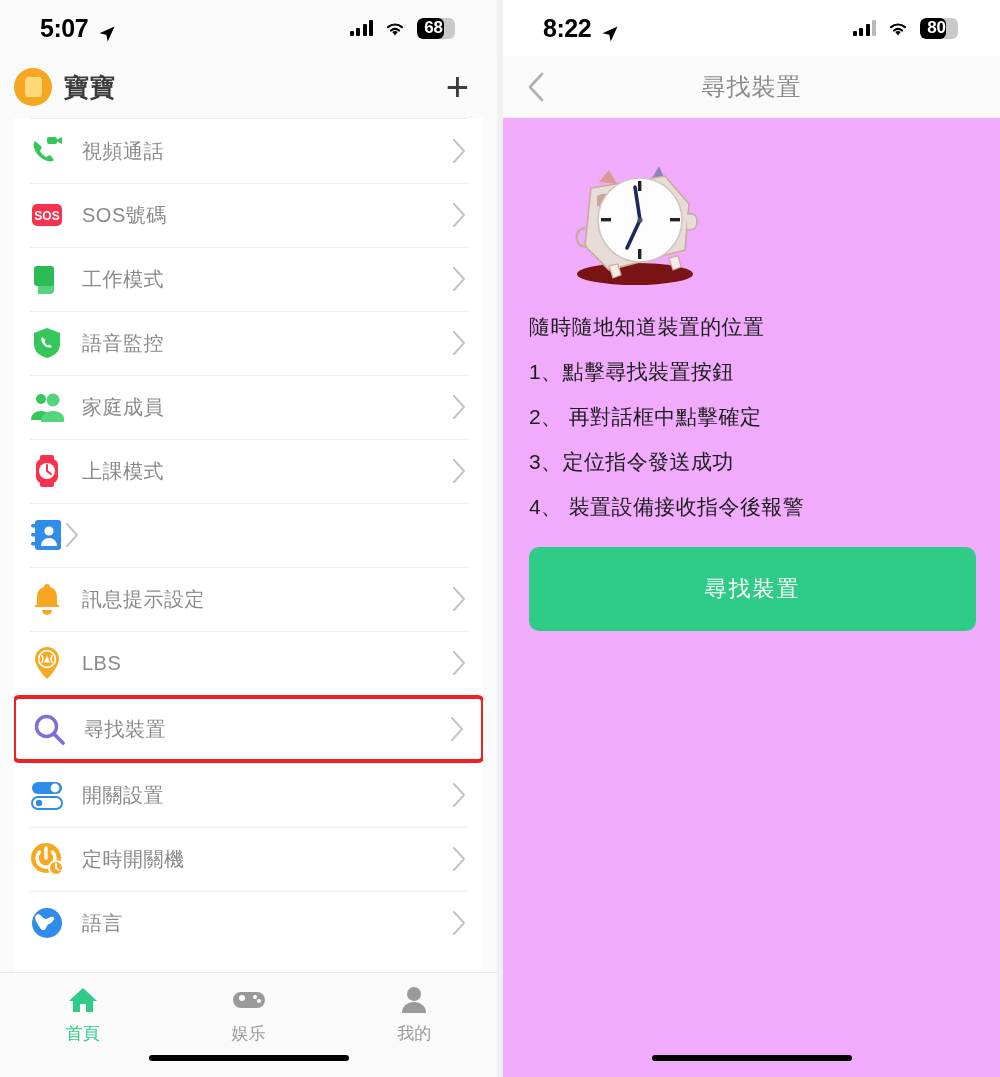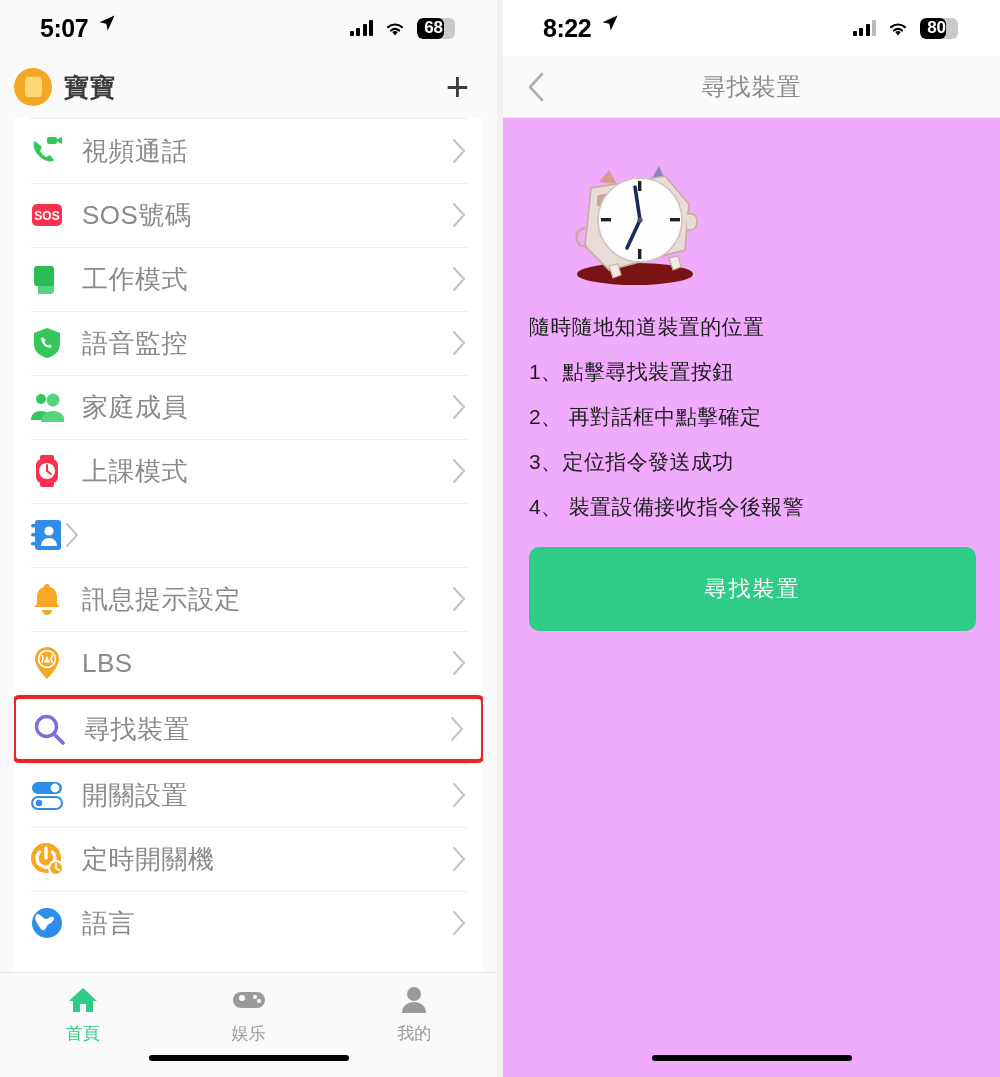--- a/index.html
+++ b/index.html
@@ -16,21 +16,21 @@
   .phone-left  { width:497px; }
   .gutter      { width:6px; background:#f1f1f1; height:1077px; }
   .phone-right { width:497px; background:#ffffff; }
 
   
   .statusbar {
     height:56px; display:flex; align-items:center;
     justify-content:space-between;
     padding:0 42px 0 40px;
   }
-  .sb-left { display:flex; align-items:flex-start; gap:10px; }
+  .sb-left { display:flex; align-items:flex-end; gap:10px; }
   .sb-time { font-size:25px; font-weight:bold; color:#000; letter-spacing:-0.5px; }
   .loc-arrow { width:18px; height:18px; }
   .sb-right { display:flex; align-items:center; gap:11px; }
   .signal { display:flex; align-items:flex-end; gap:2.5px; height:16px; }
   .signal i { width:4px; background:#000; border-radius:1px; display:block; }
   .signal i:nth-child(1){ height:5px; }
   .signal i:nth-child(2){ height:8px; }
   .signal i:nth-child(3){ height:12px; }
   .signal i:nth-child(4){ height:16px; }
   .signal.dim i:nth-child(4){ background:#b9b9b9; }
@@ -87,21 +87,21 @@
   }
   .row + .row:before {
     content:""; position:absolute; left:16px; right:16px; top:0;
     height:1px; background:#eeeeee;
   }
   .row-icon {
     width:34px; height:34px; flex:0 0 34px;
     display:flex; align-items:center; justify-content:center;
   }
   .row-label {
-    flex:1; margin-left:18px; font-size:26px; color:#8a8a8a; letter-spacing:0.5px;
+    flex:1; margin-left:18px; font-size:20px; color:#8a8a8a; letter-spacing:0.5px;
   }
   .chev { width:16px; height:26px; flex:0 0 16px; }
 
   
   .row.highlight {
     border:4px solid #ee2222; border-radius:7px; margin:0 -2px;
     height:68px;
   }
   .row.highlight:before { display:none; }
 

